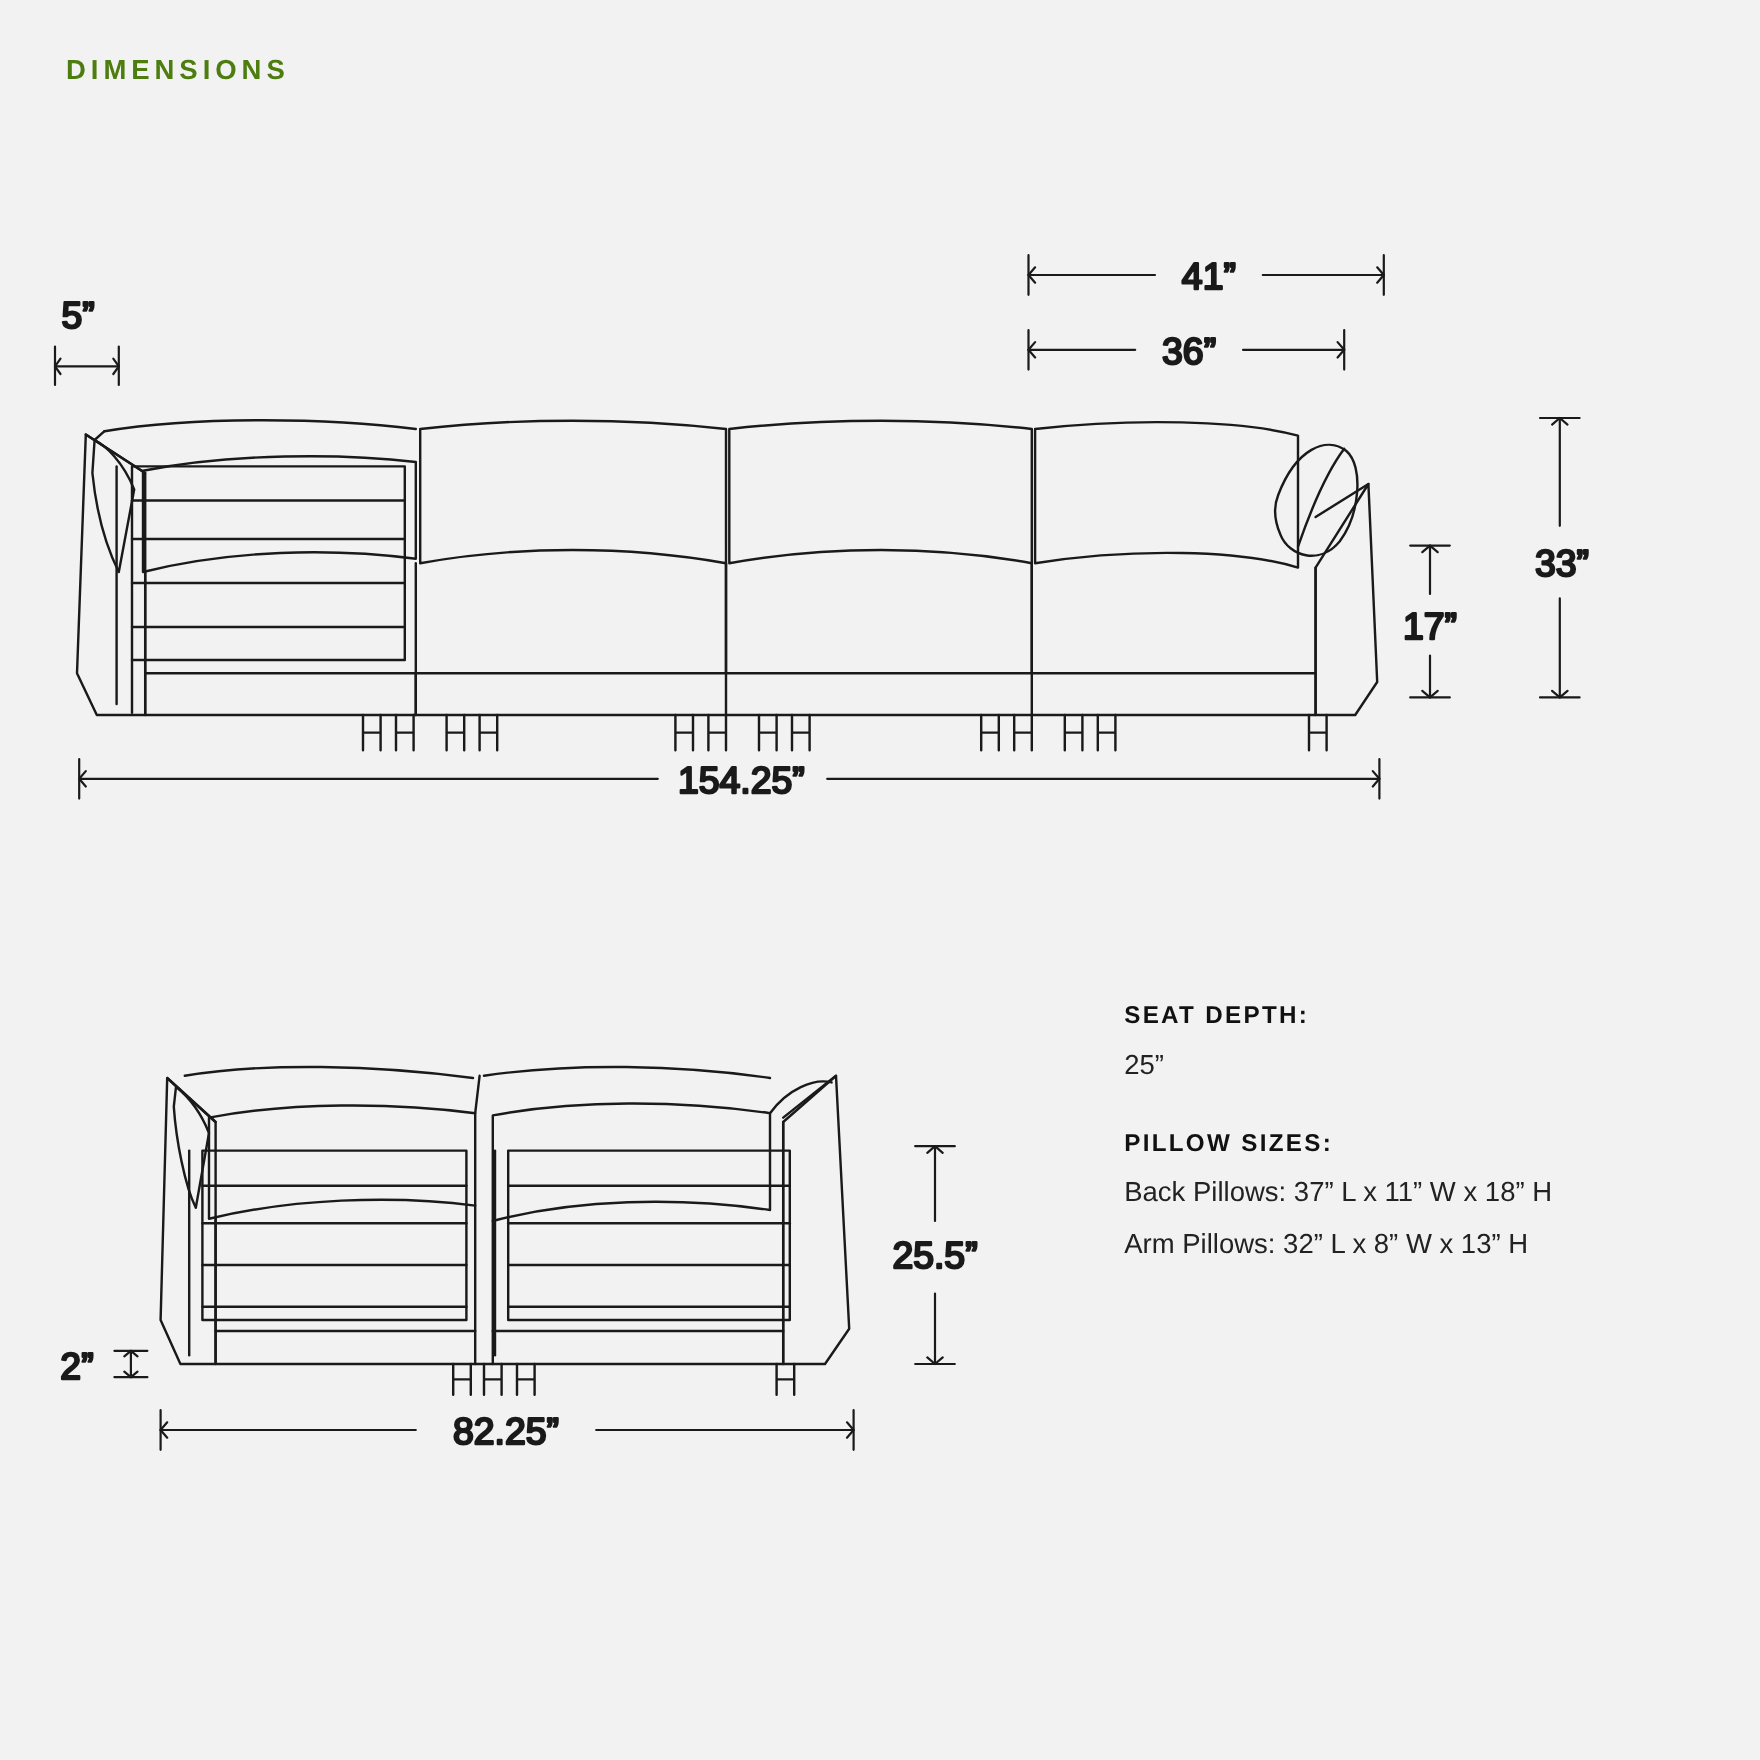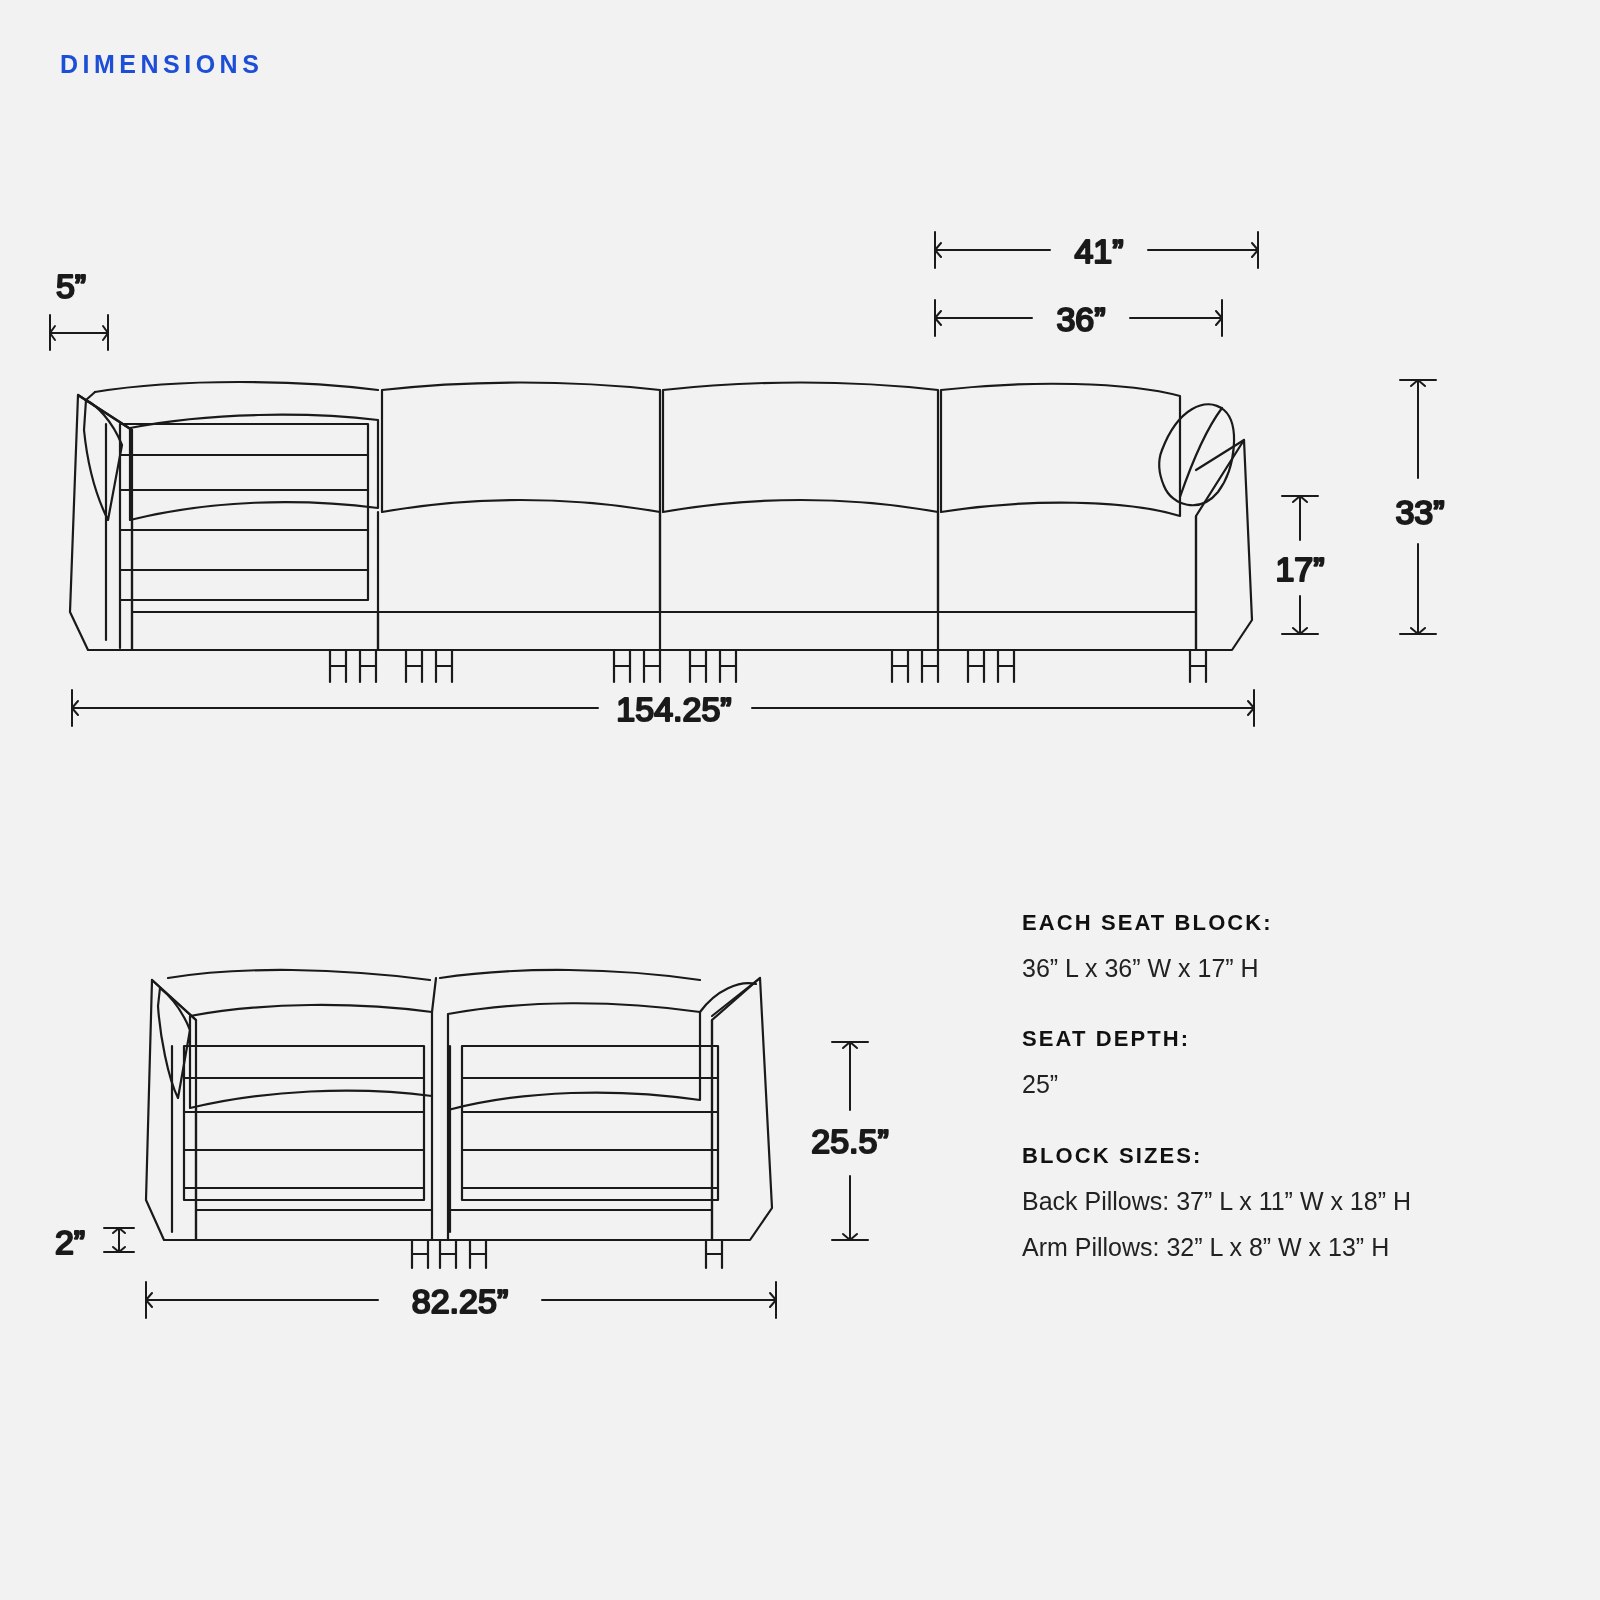--- a/index.html
+++ b/index.html
@@ -19,21 +19,21 @@
     position: absolute;
     inset: 0;
   }
   #title {
     position: absolute;
     left: 60px;
     top: 50px;
     font-size: 25px;
     font-weight: bold;
     letter-spacing: 4.5px;
-    color: #1d4ed8;
+    color: #4d7c0f;
   }
   svg.diagram {
     position: absolute;
     left: 0;
     top: 0;
     width: 1600px;
     height: 1600px;
   }
   .dimtext {
     font-family: "Liberation Sans", sans-serif;
@@ -225,30 +225,26 @@
       </g>
 
       <text class="dimtext" x="70" y="1254" text-anchor="middle">2”</text>
       <text class="dimtext" x="850" y="1153" text-anchor="middle">25.5”</text>
       <text class="dimtext" x="460" y="1313" text-anchor="middle">82.25”</text>
     </g>
   </svg>
 
   <div class="specs">
 
-    <div class="spec-group">
-      <div class="spec-head">EACH SEAT BLOCK:</div>
-      <div class="spec-line">36” L x 36” W x 17” H</div>
-    </div>
 
     <div class="spec-group">
       <div class="spec-head">SEAT DEPTH:</div>
       <div class="spec-line">25”</div>
     </div>
 
     <div class="spec-group last">
-      <div class="spec-head">BLOCK SIZES:</div>
+      <div class="spec-head">PILLOW SIZES:</div>
       <div class="spec-line">Back Pillows: 37” L x 11” W x 18” H</div>
       <div class="spec-line">Arm Pillows: 32” L x 8” W x 13” H</div>
     </div>
 
   </div>
 </div>
 
 </body></html>

